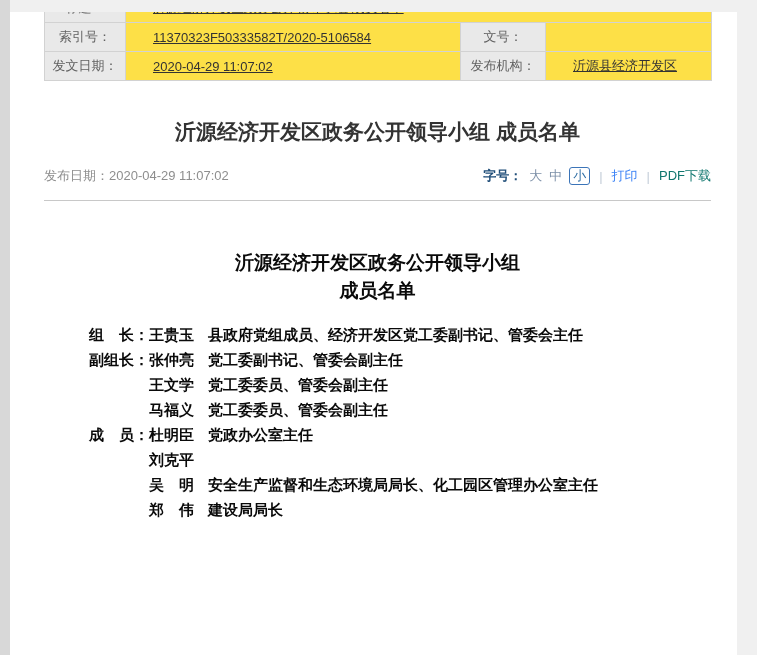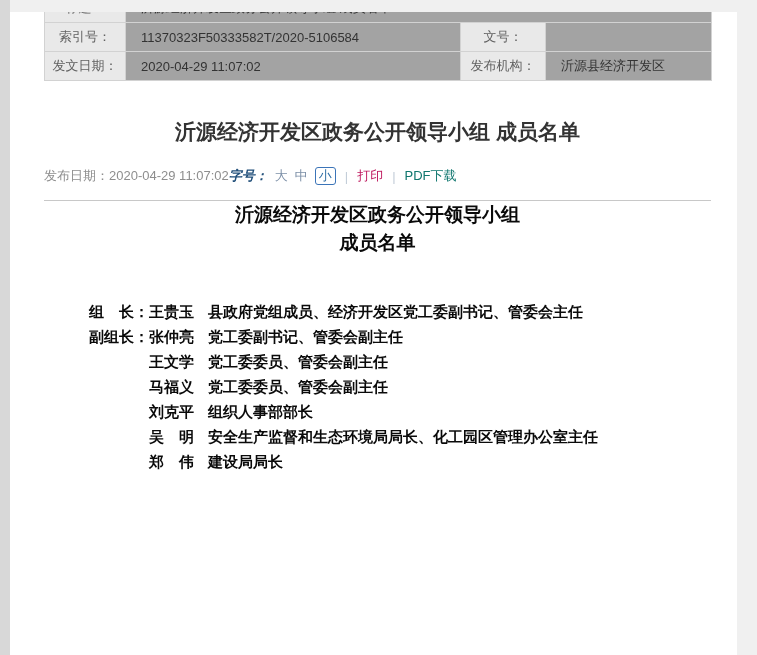--- a/index.html
+++ b/index.html
@@ -19,48 +19,48 @@
   }
   .inner { margin-left:34px; width:667px; }
 
   
   table.meta { border-collapse:collapse; margin-top:-19px; width:667px; table-layout:fixed; }
   table.meta td {
     border:1px solid #d2d2d2; height:29px; font-size:13px;
     vertical-align:middle; overflow:hidden; white-space:nowrap;
   }
   td.mlabel { background:#e9e9e9; color:#616161; text-align:center; }
-  td.mvalue { background:#a3a3a3; color:#333; padding-left:15px; }
+  td.mvalue { background:#fde047; color:#333; padding-left:27px;text-decoration:underline; }
   col.c1 { width:81px; } col.c2 { width:335px; }
   col.c3 { width:85px; } col.c4 { width:166px; }
 
   .article-title {
     margin-top:38px; text-align:center; font-size:21px; font-weight:bold;
     color:#333; line-height:26px;
   }
   .meta-bar {
     margin-top:22px; padding-bottom:15px; border-bottom:1px solid #c8c8c8;
-    display:flex; align-items:center;
+    display:flex; justify-content:space-between; align-items:center;
     font-size:13px;
   }
   .pub-date { color:#8e8e8e; }
   .controls { display:flex; align-items:center; }
-  .fs-label { color:#204e79; font-weight:bold;font-style:italic; }
+  .fs-label { color:#204e79; font-weight:bold; }
   .fs-opt { color:#7d90a8; margin-left:7px; cursor:pointer; }
   .fs-opt.active {
     color:#2e6da4; border:1px solid #3b74b8; border-radius:3px;
     padding:0 3px; line-height:16px; display:inline-block;
   }
   .sep { color:#c3cdd8; margin:0 9px; }
-  .print-link { color:#be185d; cursor:pointer; }
+  .print-link { color:#3b82f6; cursor:pointer; }
   .pdf-link { color:#0f766e; cursor:pointer; }
 
   .doc-body { font-weight:bold; color:#0a0a0a; font-size:15px; }
-  .body-title { text-align:center; font-size:19px; line-height:28px; }
-  .member-list { margin-top:42px; padding-left:45px; }
+  .body-title { margin-top:48px; text-align:center; font-size:19px; line-height:28px; }
+  .member-list { margin-top:17px; padding-left:45px; }
   .member-row { display:flex; line-height:25px; }
   .m-role  { width:60px; white-space:pre; flex:none; }
   .m-name  { width:45px; white-space:pre; flex:none; margin-right:14px; }
   .m-title { flex:1; }
   .closing { line-height:25px; text-indent:2em; width:667px; }
 </style>
 </head>
 <body>
 
 <div class="left-strip"></div>
@@ -134,23 +134,27 @@
             <span class="m-role"></span>
             <span class="m-name">王文学</span>
             <span class="m-title">党工委委员、管委会副主任</span>
           </div>
           <div class="member-row">
             <span class="m-role"></span>
             <span class="m-name">马福义</span>
             <span class="m-title">党工委委员、管委会副主任</span>
           </div>
           <div class="member-row">
+            <span class="m-role">成　员：</span>
+            <span class="m-name">杜明臣</span>
+            <span class="m-title">党政办公室主任</span>
+          </div>
+          <div class="member-row">
             <span class="m-role"></span>
             <span class="m-name">刘克平</span>
-            <span class="m-title">组织人事部部长</span>
           </div>
           <div class="member-row">
             <span class="m-role"></span>
             <span class="m-name">吴　明</span>
             <span class="m-title">安全生产监督和生态环境局局长、化工园区管理办公室主任</span>
           </div>
           <div class="member-row">
             <span class="m-role"></span>
             <span class="m-name">郑　伟</span>
             <span class="m-title">建设局局长</span>

